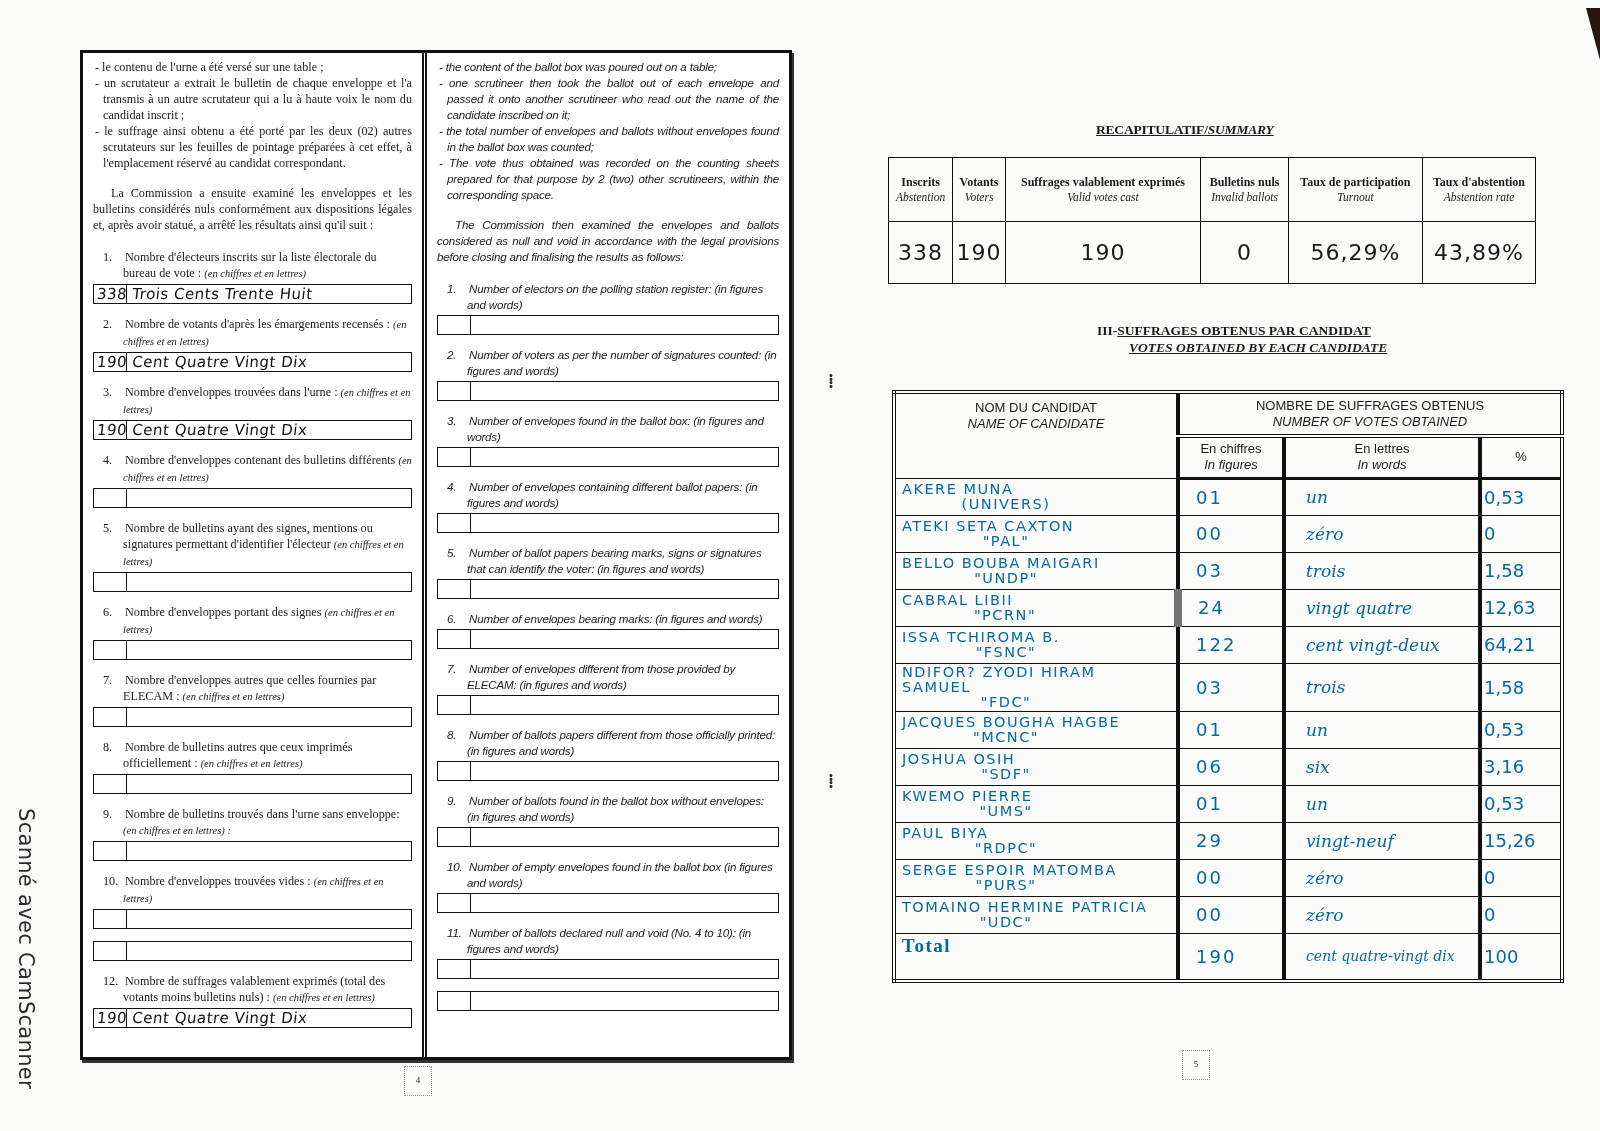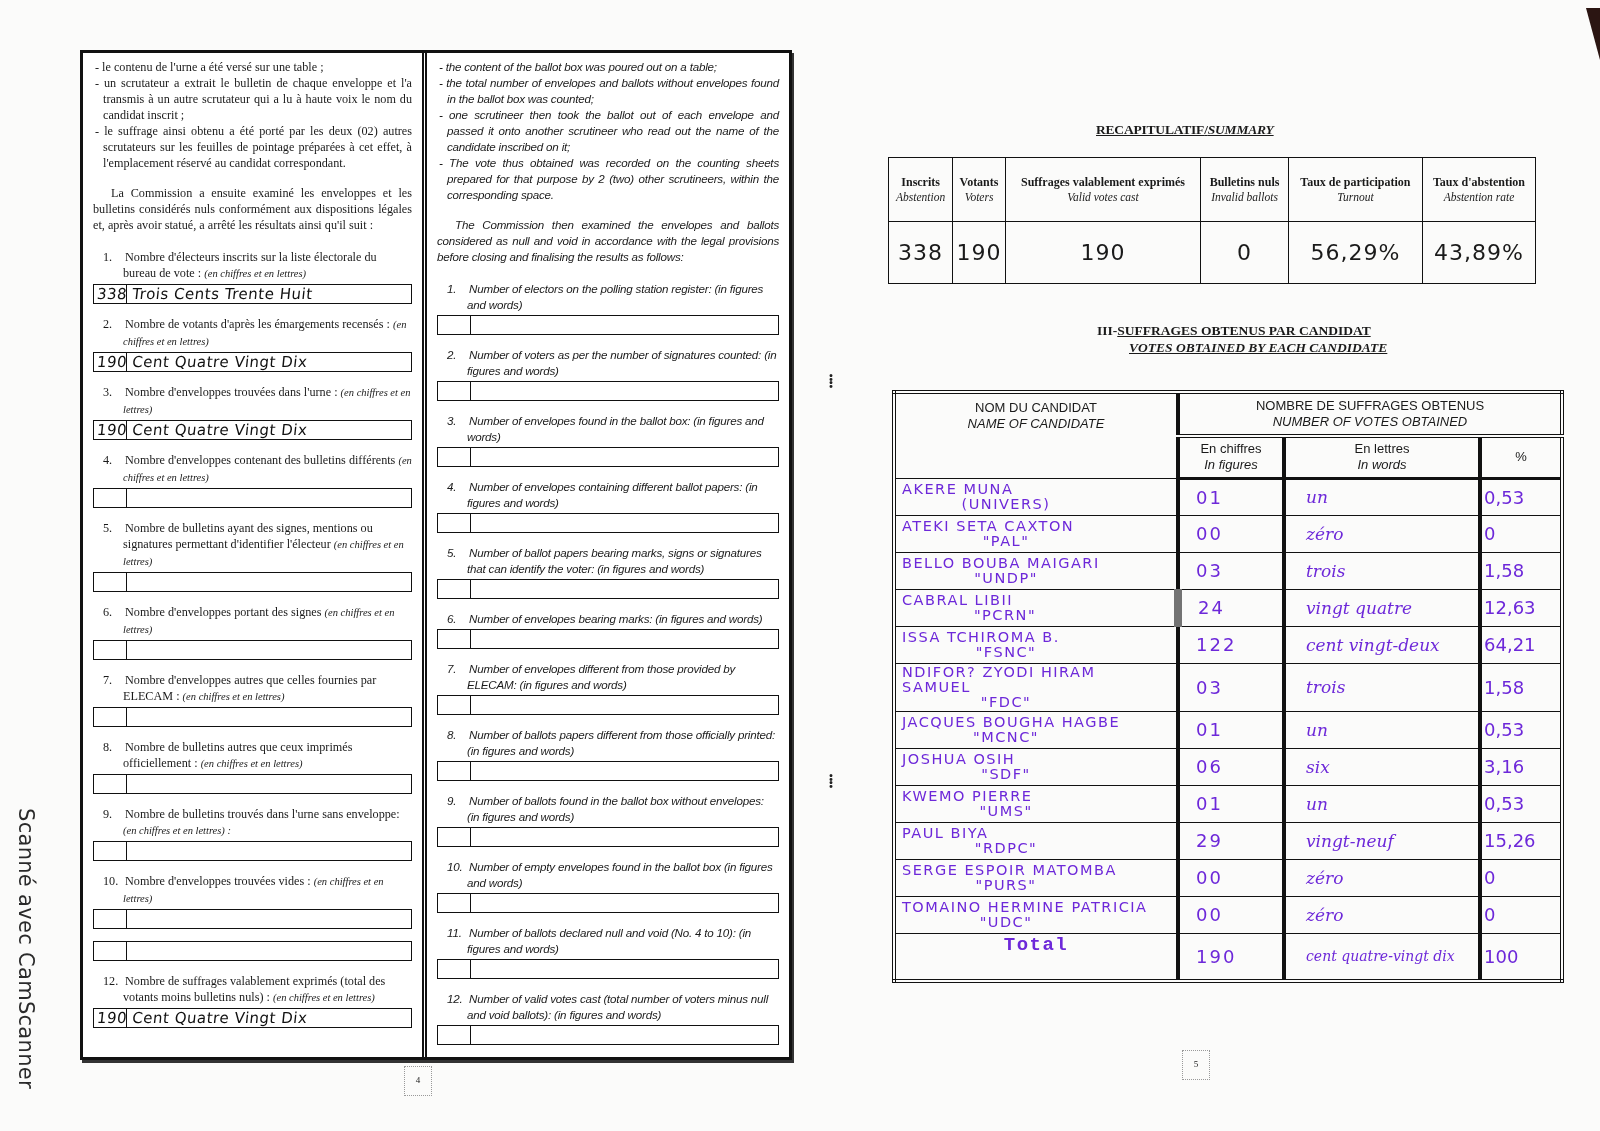--- a/index.html
+++ b/index.html
@@ -65,27 +65,27 @@
   .votes-table {
     position: absolute; left: 892px; top: 390px; width: 672px;
     border: 4px double #111;
   }
   .votes-table th, .votes-table td { border: 1.5px solid #111; }
   .votes-table th { font-weight: normal; font-family: "Liberation Sans", sans-serif; font-size: 13px; line-height: 16px; text-align: center; }
   .votes-table th i { font-style: italic; }
   .votes-table .h1 { height: 44px; }
   .votes-table .h2 { height: 42px; }
   .votes-table .thick-bottom th { border-bottom: 3px solid #111; }
-  .votes-table td { height: 37px; font-family: "DejaVu Sans", sans-serif; color: #6d28d9; vertical-align: middle; }
+  .votes-table td { height: 37px; font-family: "DejaVu Sans", sans-serif; color: #0369a1; vertical-align: middle; }
   .votes-table .name { width: 284px; font-size: 14.5px; line-height: 15px; padding: 1px 6px; letter-spacing: 1.5px; }
   .votes-table .name .party { display: block; text-align: center; padding-right: 60px; }
   .votes-table .fig { width: 106px; font-size: 18px; padding-left: 16px; letter-spacing: 2px; border-right: 4px solid #111; }
   .votes-table .words { width: 196px; font-size: 17px; font-style: italic; padding-left: 20px; font-family: "DejaVu Serif", serif; border-right: 4px solid #111; }
   .votes-table .pct { width: 82px; font-size: 18px; padding-left: 2px; }
-  .votes-table .total-label { text-align: center; font-family: Liberation Mono, monospace; font-weight: bold; font-size: 19px; vertical-align: top; padding-top: 4px; }
+  .votes-table .total-label { text-align: left; font-family: Liberation Serif, serif; font-weight: bold; font-size: 19px; vertical-align: top; padding-top: 4px; }
   .votes-table .total-row td { height: 48px; }
 
   .corner-mark {
     position: absolute; right: 0; top: 8px; width: 0; height: 0;
     border-left: 14px solid transparent; border-top: 52px solid #2b1512;
   }
   .tick-marks { position: absolute; left: 828px; font-size: 18px; font-weight: bold; line-height: 18px; color: #222; }
 </style>
 </head>
 <body>
@@ -156,22 +156,22 @@
         </div>
         <div class="item"><span style="display: inline-block; width: 22px; text-indent: 0px;">12.</span><span>Nombre de suffrages valablement exprimés (total des votants moins bulletins nuls) :</span> <span class="hint">(en chiffres et en lettres)</span></div>
         <div class="answer">
           <span class="sep"></span>
           <span class="hw">190 Cent Quatre Vingt Dix</span>
         </div>
       </div>
   </div>
   <div class="col col-en">
     <div class="bullet">- the content of the ballot box was poured out on a table;</div>
+    <div class="bullet">- one scrutineer then took the ballot out of each envelope and passed it onto another scrutineer who read out the name of the candidate inscribed on it;</div>
     <div class="bullet">- the total number of envelopes and ballots without envelopes found in the ballot box was counted;</div>
-    <div class="bullet">- one scrutineer then took the ballot out of each envelope and passed it onto another scrutineer who read out the name of the candidate inscribed on it;</div>
     <div class="bullet">- The vote thus obtained was recorded on the counting sheets prepared for that purpose by 2 (two) other scrutineers, within the corresponding space.</div>
     <div class="para">The Commission then examined the envelopes and ballots considered as null and void in accordance with the legal provisions before closing and finalising the results as follows:</div>
     <div class="items" id="en-items">
         <div class="item"><span style="display: inline-block; width: 22px; text-indent: 0px;">1.</span><span>Number of electors on the polling station register: (in figures and words)</span></div>
         <div class="answer">
           <span class="sep"></span>
         </div>
         <div class="item"><span style="display: inline-block; width: 22px; text-indent: 0px;">2.</span><span>Number of voters as per the number of signatures counted: (in figures and words)</span></div>
         <div class="answer">
           <span class="sep"></span>
@@ -205,21 +205,20 @@
           <span class="sep"></span>
         </div>
         <div class="item"><span style="display: inline-block; width: 22px; text-indent: 0px;">10.</span><span>Number of empty envelopes found in the ballot box (in figures and words)</span></div>
         <div class="answer">
           <span class="sep"></span>
         </div>
         <div class="item"><span style="display: inline-block; width: 22px; text-indent: 0px;">11.</span><span>Number of ballots declared null and void (No. 4 to 10): (in figures and words)</span></div>
         <div class="answer">
           <span class="sep"></span>
         </div>
-        <div class="item"><span style="display: inline-block; width: 22px; text-indent: 0px;">12.</span><span>Number of valid votes cast (total number of voters minus null and void ballots): (in figures and words)</span></div>
         <div class="answer">
           <span class="sep"></span>
         </div>
       </div>
   </div>
 </div>
 
 <div class="page-num" style="left:404px; top:1066px;">4</div>
 <div class="page-num" style="left:1182px; top:1050px;">5</div>
 

